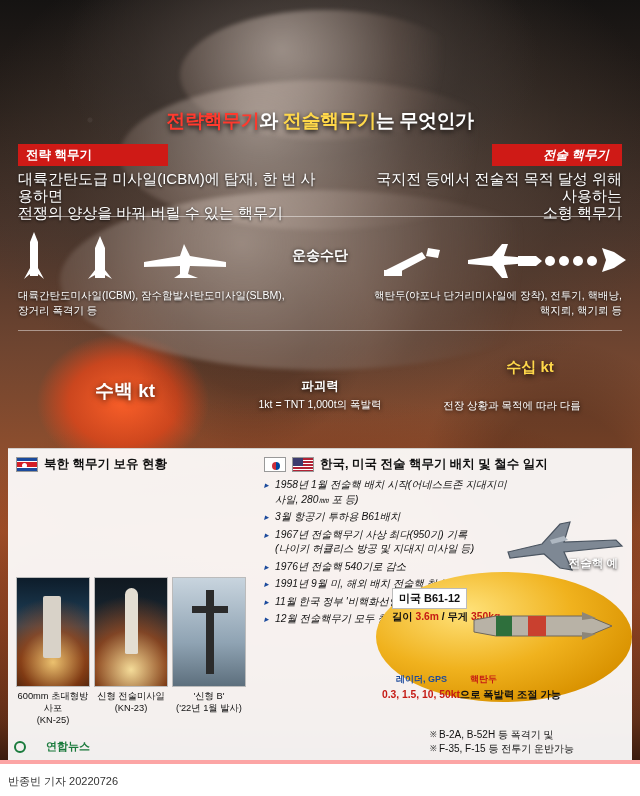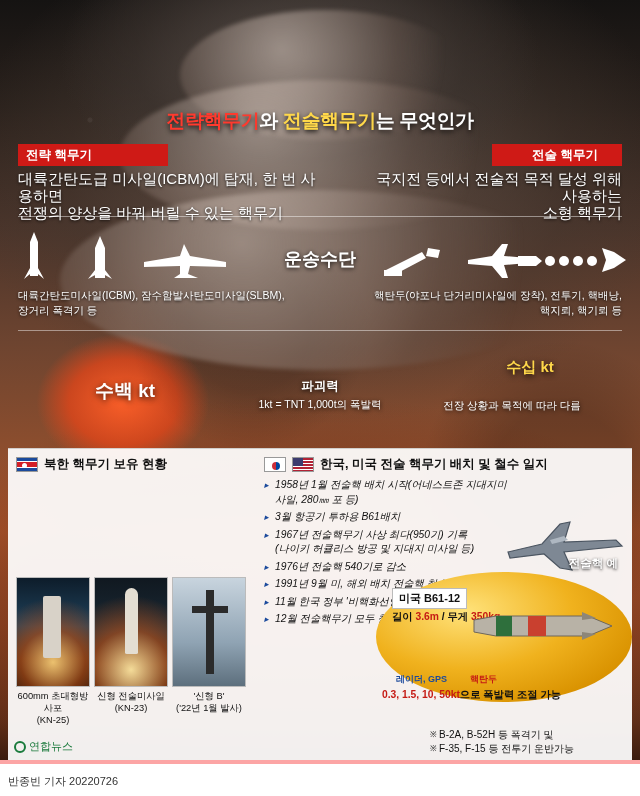--- a/index.html
+++ b/index.html
@@ -43,38 +43,38 @@
   }
   .title .hl1 { color:#ff3a2e; }
   .title .hl2 { color:#ffd84a; }
 
   
   .hdr {
     position:absolute; top:144px; height:22px; color:#fff;
     font-size:12.5px; font-weight:bold; line-height:22px;
   }
   .hdr.left { left:18px; width:150px; background:#cf1a16; padding-left:8px; }
-  .hdr.right{ right:18px; width:130px; background:#cf1a16; text-align:right; padding-right:24px; }
+  .hdr.right{ right:18px; width:130px; background:#cf1a16; text-align:right; padding-right:13px;font-style:italic; }
 
   .desc {
     position:absolute; top:170px; color:#fff; font-size:15px; line-height:17px;
     text-shadow:0 1px 3px rgba(0,0,0,.9);
   }
   .desc.left { left:18px; width:300px; }
   .desc.right{ right:18px; width:250px; text-align:right; }
 
   .divider {
     position:absolute; left:18px; right:18px; height:1px;
     background:rgba(255,255,255,.45);
   }
 
   
   .ctr-label {
     position:absolute; width:640px; left:0; text-align:center; color:#fff;
-    font-size:18px; font-weight:bold; text-shadow:0 1px 4px rgba(0,0,0,.9);
+    font-size:14px; font-weight:bold; text-shadow:0 1px 4px rgba(0,0,0,.9);
   }
   .cap {
     position:absolute; color:#fff; font-size:10.5px; line-height:15px;
     text-shadow:0 1px 3px rgba(0,0,0,.95);
   }
   .cap.left { left:18px; width:290px; }
   .cap.right{ right:18px; width:250px; text-align:right; }
 
   .ktleft {
     position:absolute; left:60px; top:378px; width:130px; text-align:center;
@@ -182,22 +182,22 @@
   .radarlbl { position:absolute; left:396px; top:673px; font-size:9px; color:#1b4a9c; font-weight:bold; }
   .warhlbl { position:absolute; left:470px; top:673px; font-size:9px; color:#c51a14; font-weight:bold; }
   .notes { position:absolute; left:430px; bottom:40px; width:200px; font-size:10px; line-height:14px; color:#111; }
   .notes div { position:relative; padding-left:9px; }
   .notes div:before{ content:"※"; position:absolute; left:0; top:0; font-size:8px; }
 
   .jet { position:absolute; left:498px; top:510px; width:128px; height:68px; }
 
   
   .logo {
-    position:absolute; left:14px; bottom:42px; font-size:11px; font-weight:normal; color:#1a7a3c;
-    display:flex; align-items:center; gap:3px;
+    position:absolute; left:14px; bottom:42px; font-size:11px; font-weight:bold; color:#1a7a3c;
+    display:flex; align-items:center; gap:20px;
   }
   .logo .mark { width:12px; height:12px; border-radius:50%; border:2px solid #1a7a3c; }
   .footer {
     position:absolute; left:0; bottom:0; width:640px; height:36px; background:#fff;
     border-top:4px solid #fca5a5; font-size:11px; color:#333; padding:10px 0 0 8px;
   }
 </style>
 </head>
 <body>
 

